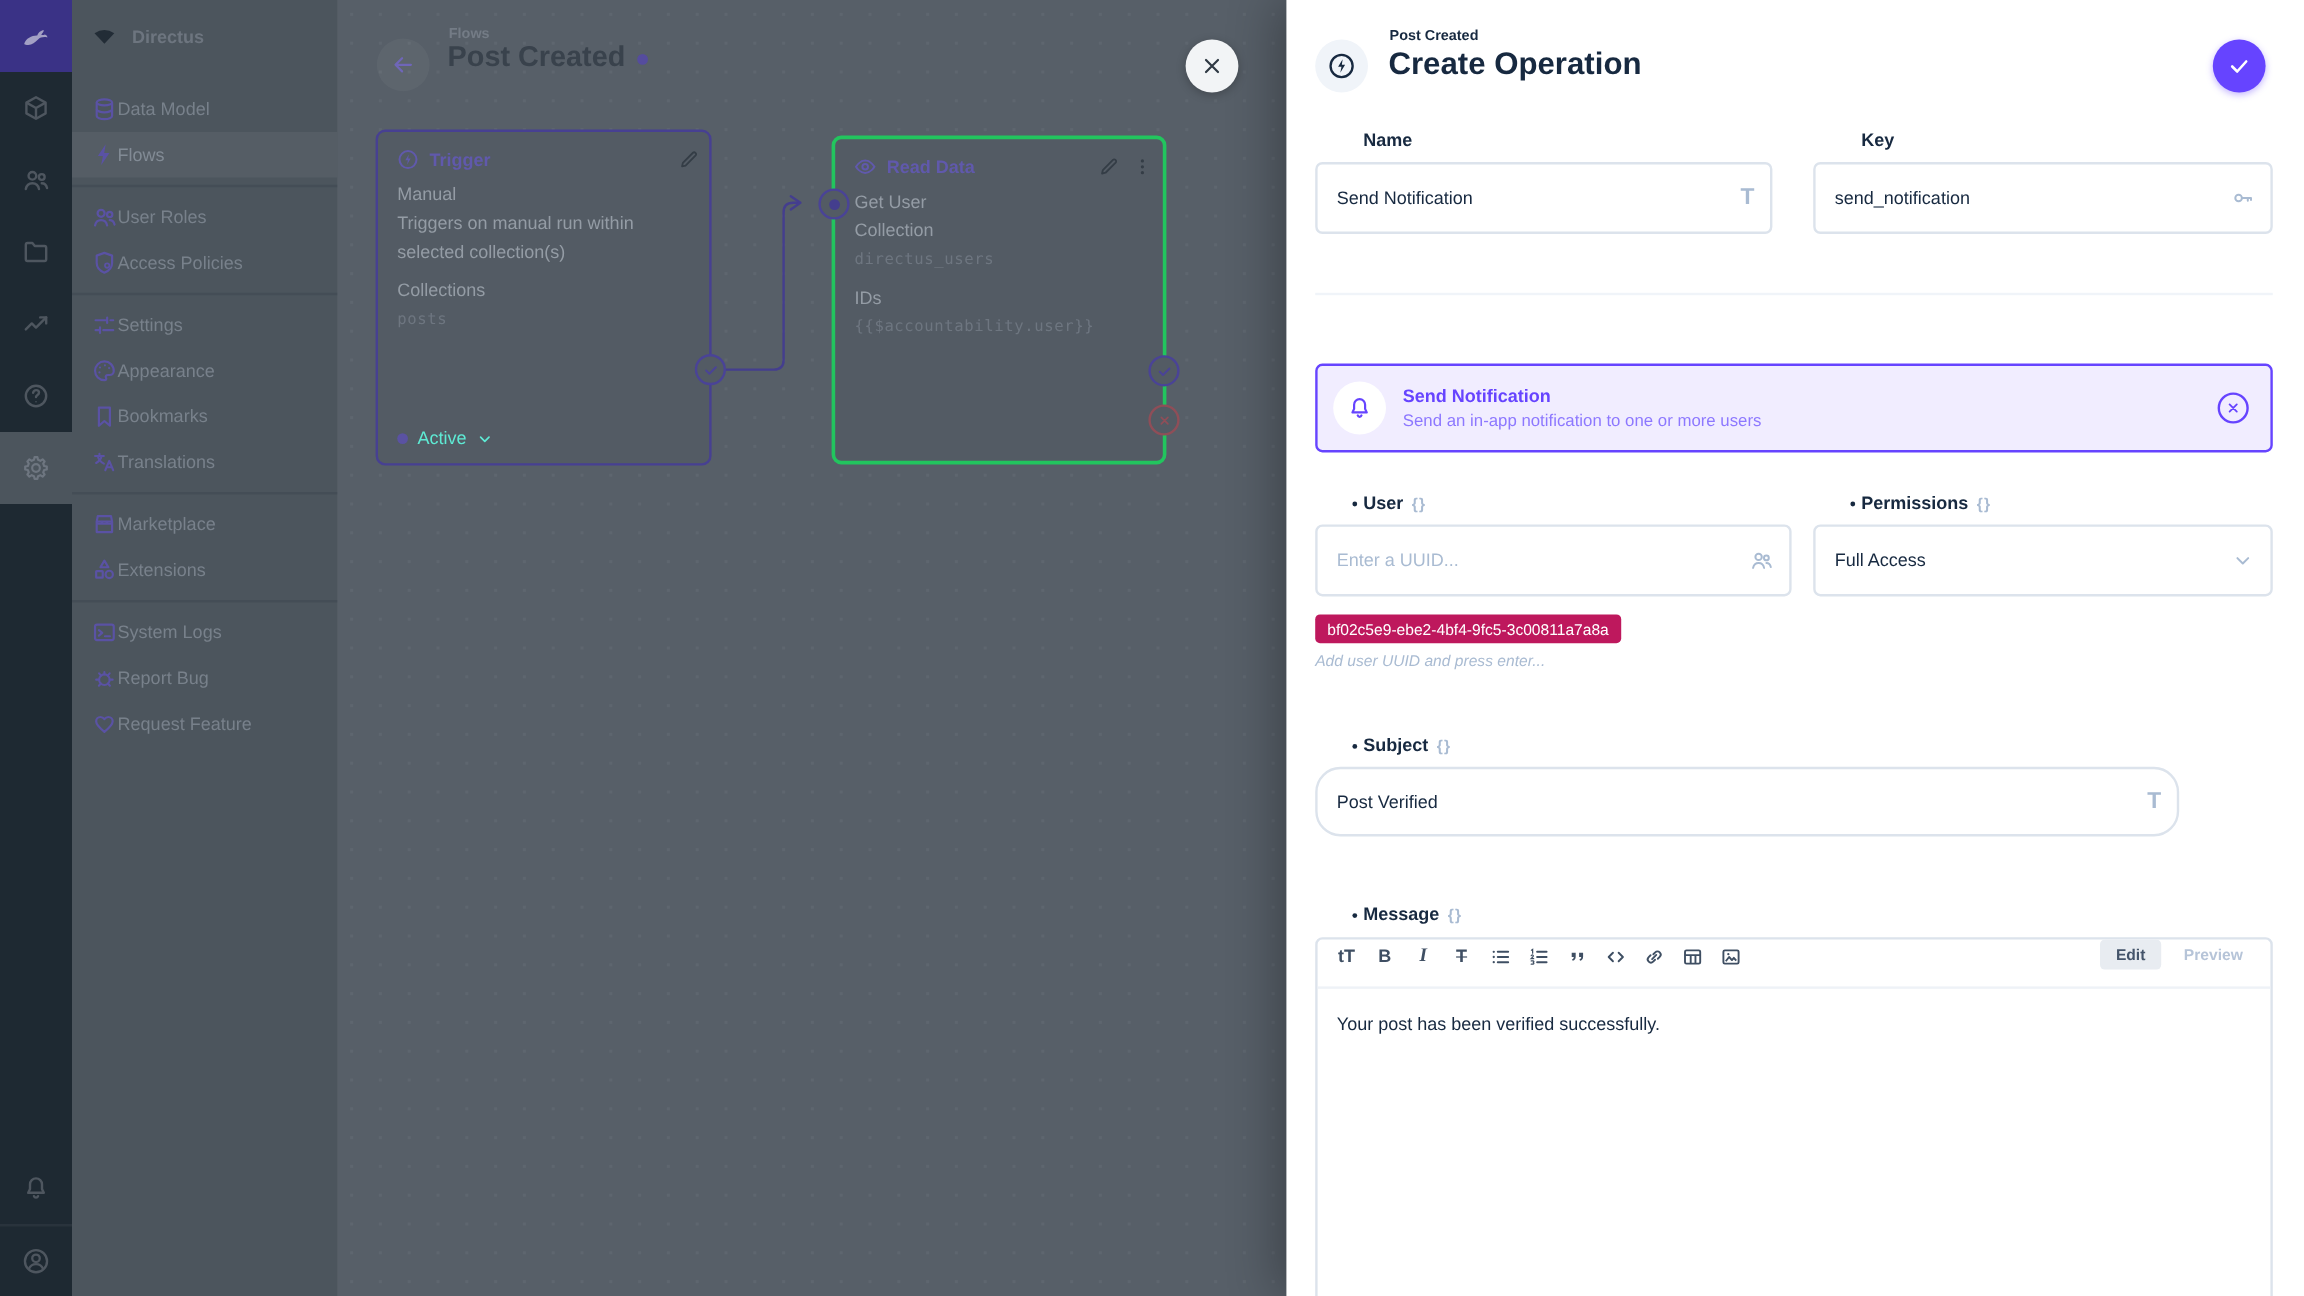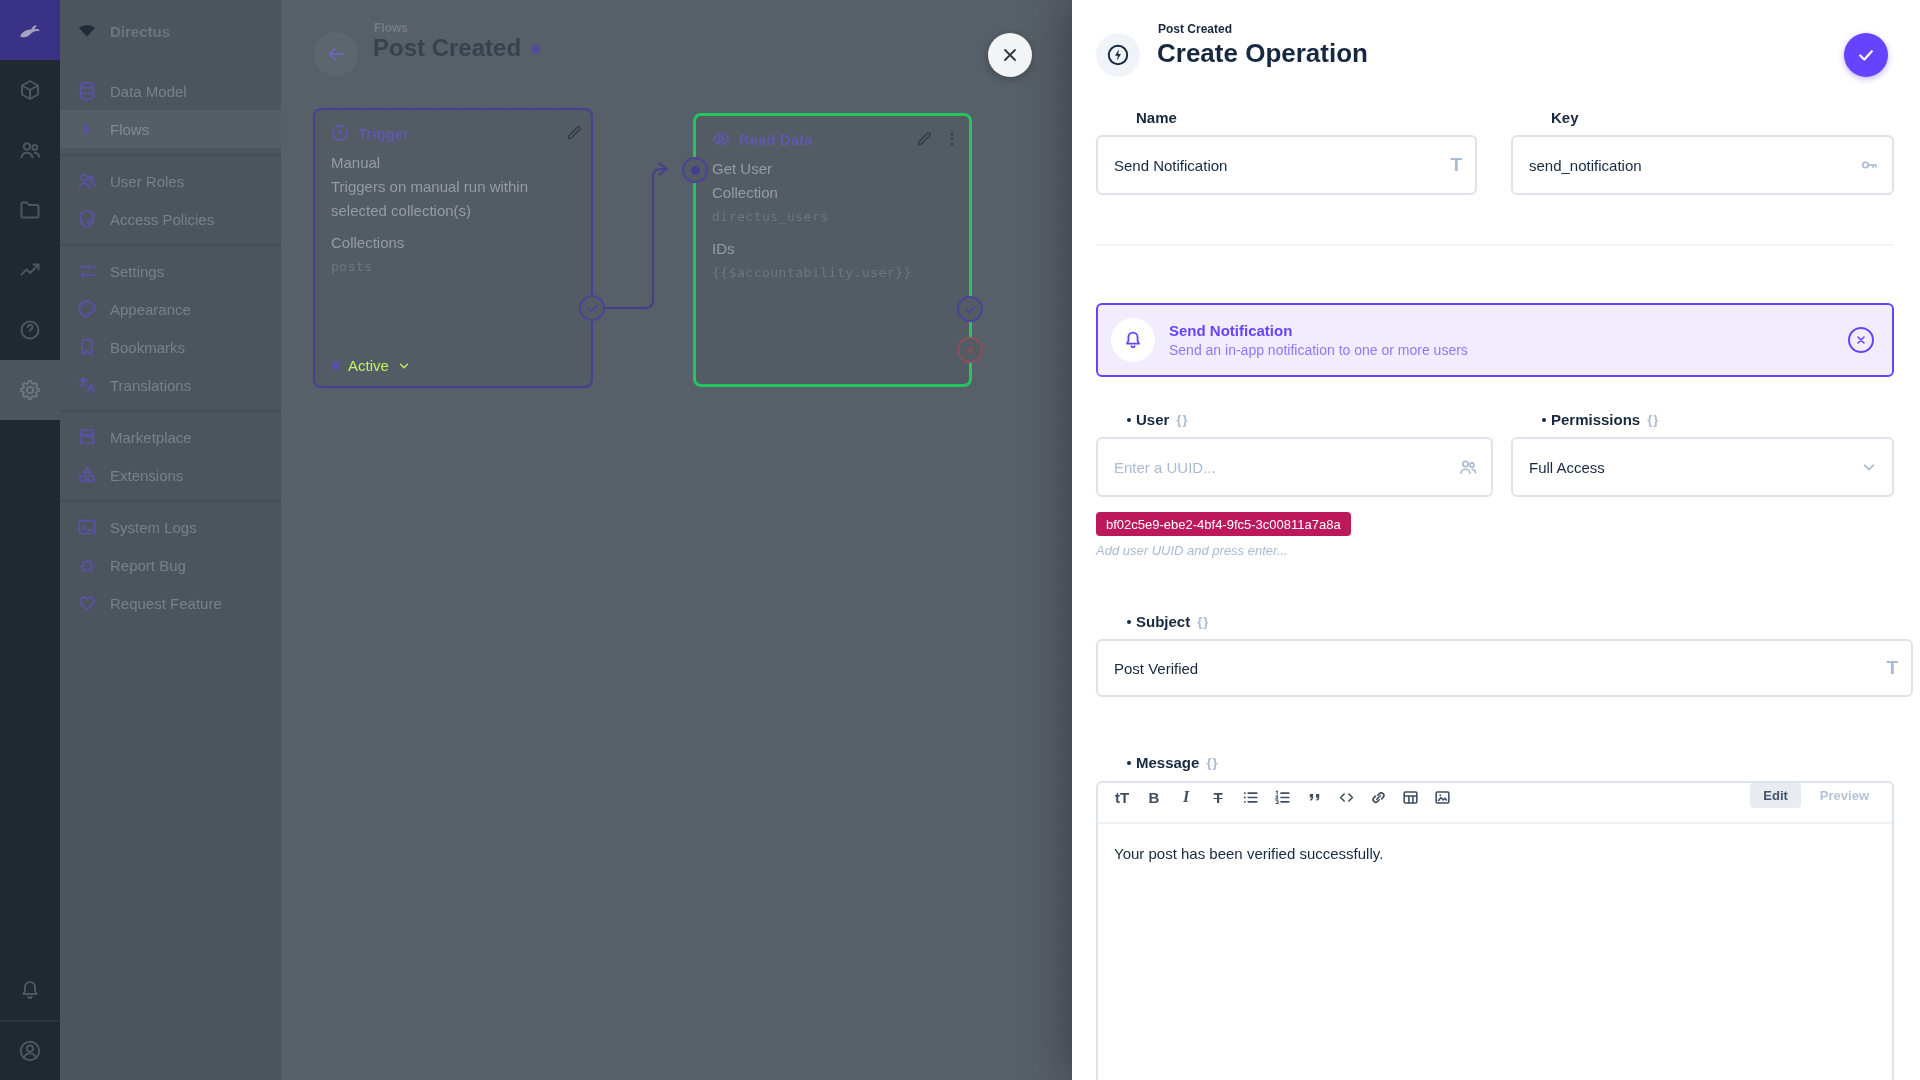--- a/index.html
+++ b/index.html
@@ -16,21 +16,21 @@
   .mb-active { background:#4c555d; color:#6e7680; }
   .mb-spacer { flex:1 1 auto; }
   .mb-avatar { border-top:2px solid rgba(255,255,255,0.05); }
 
   
   .nav { position:absolute; left:60px; top:0; width:221px; height:1080px;
          background:#4c555d; z-index:2; }
   .nav-header { height:62px; display:flex; align-items:center; gap:12px; padding:0 16px;
                 color:#6d757f; font-size:15px; font-weight:700; }
   .nav-list { padding-top:10px; }
-  .nav-item { height:38px; display:flex; align-items:center; gap:12px; padding:0 16px;
+  .nav-item { height:38px; display:flex; align-items:center; gap:0; padding:0 16px;
               font-size:15px; color:#78818b; cursor:pointer; }
   .nav-item .nicon { color:#5a52a4; display:flex; }
   .nav-item.active { background:rgba(255,255,255,0.05); color:#828b95; }
   .nav-divider { height:2px; background:#444d56; margin:6px 0; }
 
   
   .canvas { position:absolute; left:281px; top:0; width:791px; height:1080px; background:#575f68;
             background-image:radial-gradient(rgba(255,255,255,0.045) 1.2px, transparent 1.2px);
             background-size:24px 24px; z-index:1; }
   .back-btn { position:absolute; left:314px; top:32px; width:44px; height:44px; border-radius:50%;
@@ -45,21 +45,21 @@
   .panel-trigger { left:313px; top:108px; width:280px; height:280px; border:2px solid #474092; }
   .panel-read    { left:693px; top:113px; width:279px; height:274px; border:3px solid #22c55e; }
   .panel-head { display:flex; align-items:center; gap:8px; padding:13px 8px 0 15px;
                 color:#6059ac; font-weight:700; font-size:15px; }
   .panel-head .ph-title { flex:0 0 auto; }
   .panel-head .ph-actions { margin-left:auto; display:flex; gap:10px; color:#343d46; }
   .panel-body { padding:8px 16px 0 16px; font-size:15px; color:#949ca5; line-height:24px; }
   .panel-mono { font-family:"DejaVu Sans Mono", monospace; color:#6e7680; font-size:13px; letter-spacing:0.5px; }
   .panel-sect { margin-top:8px; }
   .panel-foot { position:absolute; left:16px; bottom:12px; display:flex; align-items:center;
-                gap:8px; font-size:15px; color:#bef264; }
+                gap:8px; font-size:15px; color:#5eead4; }
   .status-dot { width:9px; height:9px; border-radius:50%; background:#5a52a2; }
 
   .node { position:absolute; width:26px; height:26px; border-radius:50%; border:2px solid #4a4397;
           background:#535b64; display:flex; align-items:center; justify-content:center;
           color:#4a4397; z-index:3; }
   .node-reject { border-color:#8f4e58; color:#8f4e58; }
   .node-in-dot { width:9px; height:9px; border-radius:50%; background:#443e8e; }
 
   .wires { position:absolute; left:0; top:0; width:1072px; height:1080px; z-index:2; pointer-events:none; }
 
@@ -537,21 +537,21 @@
     <div class="d-abs chip">
       <span>bf02c5e9-ebe2-4bf4-9fc5-3c00811a7a8a</span>
     </div>
     <div class="d-abs helper">Add user UUID and press enter...</div>
 
     <div class="d-abs lbl req" style="left:24px; top:613px;">
       <span class="req-dot"></span>
       <span>Subject</span>
       <span class="braces">{}</span>
     </div>
-    <div class="fld d-abs" style="left:24px; top:639px; width:817px; height:58px;">
+    <div class="fld d-abs" style="left:24px; top:639px; width:720px; height:58px;border-radius:21px;">
       <input type="text" value="Post Verified" style="">
       <span class="in-icon t-glyph">T</span>
     </div>
 
     <div class="d-abs lbl req" style="left:24px; top:754px;">
       <span class="req-dot"></span>
       <span>Message</span>
       <span class="braces">{}</span>
     </div>
     <div class="d-abs editor">

